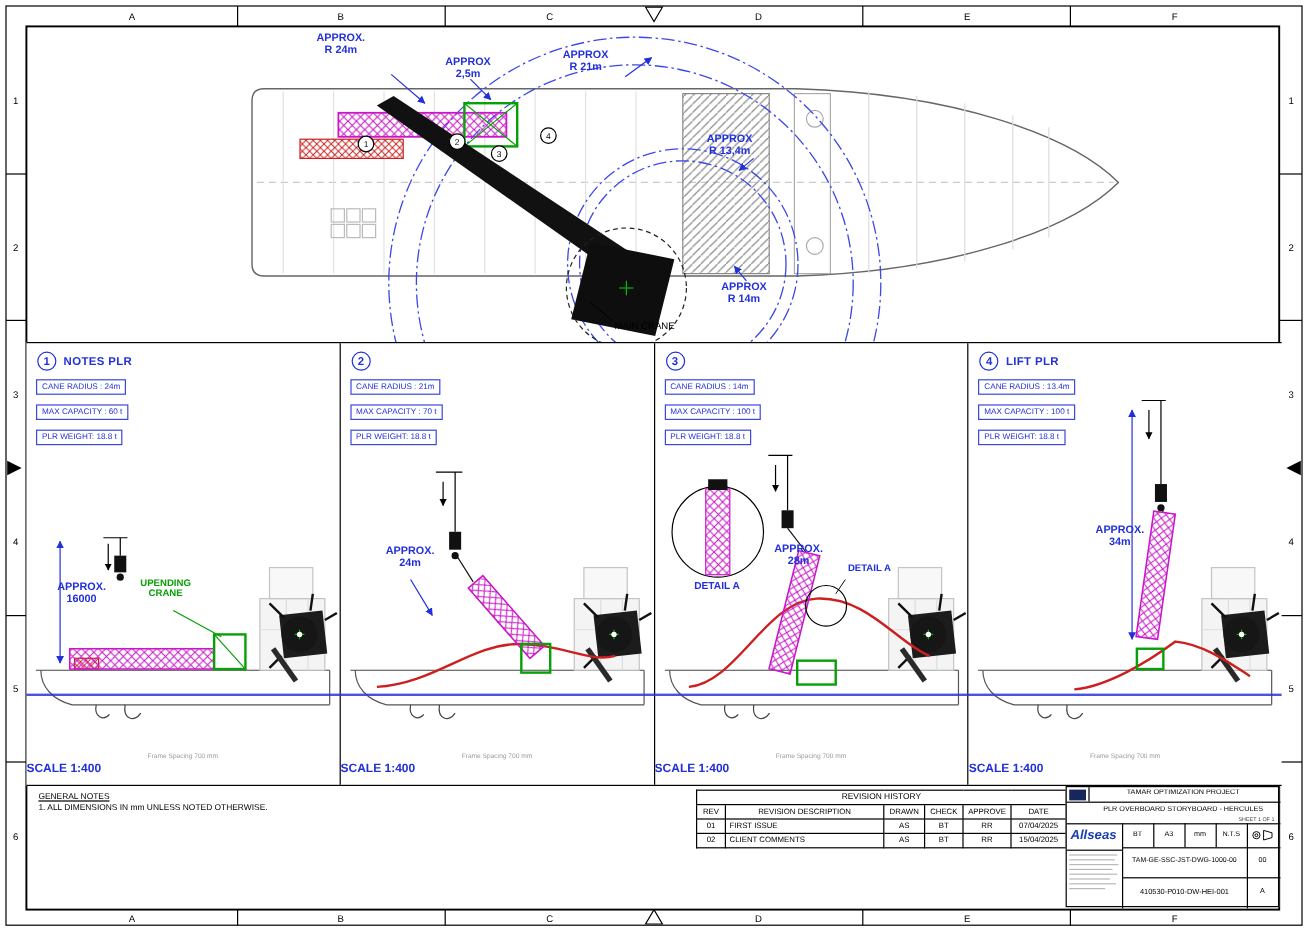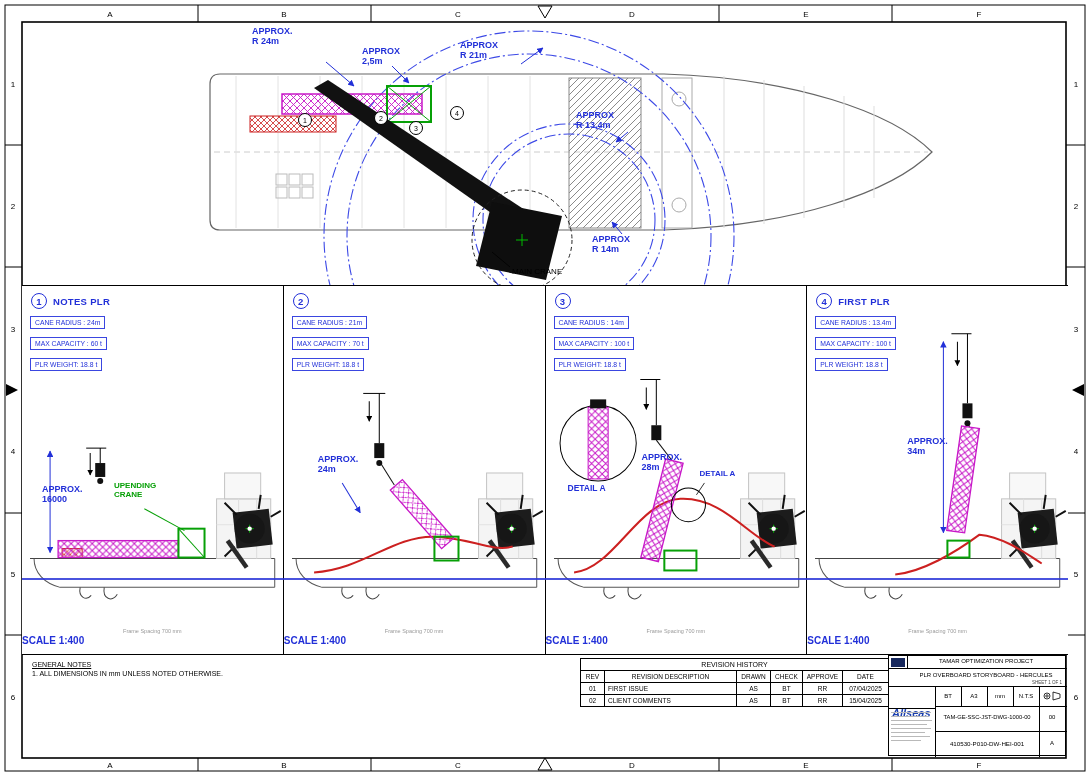--- a/index.html
+++ b/index.html
@@ -4,21 +4,21 @@
 <style>
   *{box-sizing:border-box;}
   html,body{margin:0;padding:0;background:#ddd;font-family:"Liberation Sans",sans-serif;}
   .sheet{position:relative;width:1090px;height:776px;background:#fff;overflow:hidden;}
   .frame-svg{position:absolute;left:0;top:0;}
   .grid-label{fill:#000;font-size:8px;font-family:"Liberation Sans",sans-serif;}
   
   .plan-area{position:absolute;left:24px;top:24px;width:1042px;height:261px;}
   .plan-svg{position:absolute;left:0;top:0;}
   .ann{position:absolute;color:#2230d8;font-weight:bold;font-size:9px;line-height:1.12;
-       white-space:pre-line;z-index:6;}
+       white-space:pre-line;text-align:center;z-index:6;}
   .ann.green{color:#07a007;font-size:8px;}
   
   .panels-row{position:absolute;left:22px;top:285px;width:1046px;height:370px;display:flex;
               border-top:1.5px solid #000;border-bottom:1.5px solid #000;background:#fff;}
   .panel{position:relative;flex:1;border-right:1px solid #000;overflow:hidden;}
   .panel:last-child{border-right:none;}
   .panel-svg{position:absolute;left:0;top:0;width:100%;height:100%;}
   .waterline{position:absolute;left:0;right:0;top:292px;height:1.5px;background:#2a35d8;opacity:.85;z-index:5;}
   .panel-header{position:absolute;left:9px;top:7px;display:flex;align-items:center;gap:6px;z-index:6;}
   .num-circle{width:16px;height:16px;border:1.3px solid #2230d8;border-radius:50%;color:#2230d8;
@@ -341,21 +341,21 @@
         <line x1="160" y1="136" x2="162" y2="142" stroke="#111"></line>
         <path d="M88 290 C 114 288 148 268 172 250 C 196 252 220 270 234 279" fill="none" stroke="#cc2020" stroke-width="2"></path>
         <g transform="rotate(8 163 142)">
           <rect x="154" y="142" width="18" height="106" fill="url(#magH)" stroke="#c818c8" stroke-width="1.3"></rect>
         </g>
         <rect x="140" y="256" width="22" height="17" fill="none" stroke="#07a007" stroke-width="2"></rect>
         <line x1="136" y1="56" x2="136" y2="248" stroke="#2230d8" marker-start="url(#arrB)" marker-end="url(#arrB)"></line>
       </svg>
       <div class="panel-header">
         <div class="num-circle">4</div>
-        <div class="panel-title">FIRST PLR</div>
+        <div class="panel-title">LIFT PLR</div>
       </div>
       <div class="info-box" style="top:30px">CANE RADIUS : 13.4m</div>
       <div class="info-box" style="top:51px">MAX CAPACITY : 100 t</div>
       <div class="info-box" style="top:72px">PLR WEIGHT: 18.8 t</div>
       <div class="ann" style="left:100px;top:150px;width:52px">APPROX.
 34m</div>
       <div class="frame-note">Frame Spacing 700 mm</div>
       <div class="scale-label">SCALE 1:400</div>
     </div>
   </div>
@@ -399,21 +399,21 @@
 
   <div class="title-block">
     <div class="client-logo"></div>
     <div class="tb-abs tb-center" style="left:18px;top:2px;width:158px">TAMAR OPTIMIZATION PROJECT</div>
     <div class="tb-h" style="left:0;top:12px;width:178px"></div>
     <div class="tb-v" style="left:18px;top:0;height:12px"></div>
     <div class="tb-abs tb-center" style="left:18px;top:16px;width:158px">PLR OVERBOARD STORYBOARD - HERCULES</div>
     <div class="tb-abs" style="right:3px;top:24px;font-size:4.5px;color:#444">SHEET 1 OF 1</div>
     <div class="tb-h" style="left:0;top:30px;width:178px"></div>
     <div class="tb-v" style="left:46px;top:30px;height:71px"></div>
-    <div class="tb-abs logo-text" style="left:3px;top:51px">Allseas</div>
+    <div class="tb-abs logo-text" style="left:3px;top:34px">Allseas</div>
     <div class="tb-h" style="left:0;top:52px;width:46px"></div>
     <div class="tb-abs" style="left:0;top:53px;width:46px">
       <div class="fineline" style="width:40px"></div>
         <div class="fineline" style="width:38px"></div>
       <div class="fineline" style="width:41px"></div>
         <div class="fineline" style="width:36px"></div>
       <div class="fineline" style="width:40px"></div>
         <div class="fineline" style="width:34px"></div>
       <div class="fineline" style="width:39px"></div>
         <div class="fineline" style="width:30px"></div>

